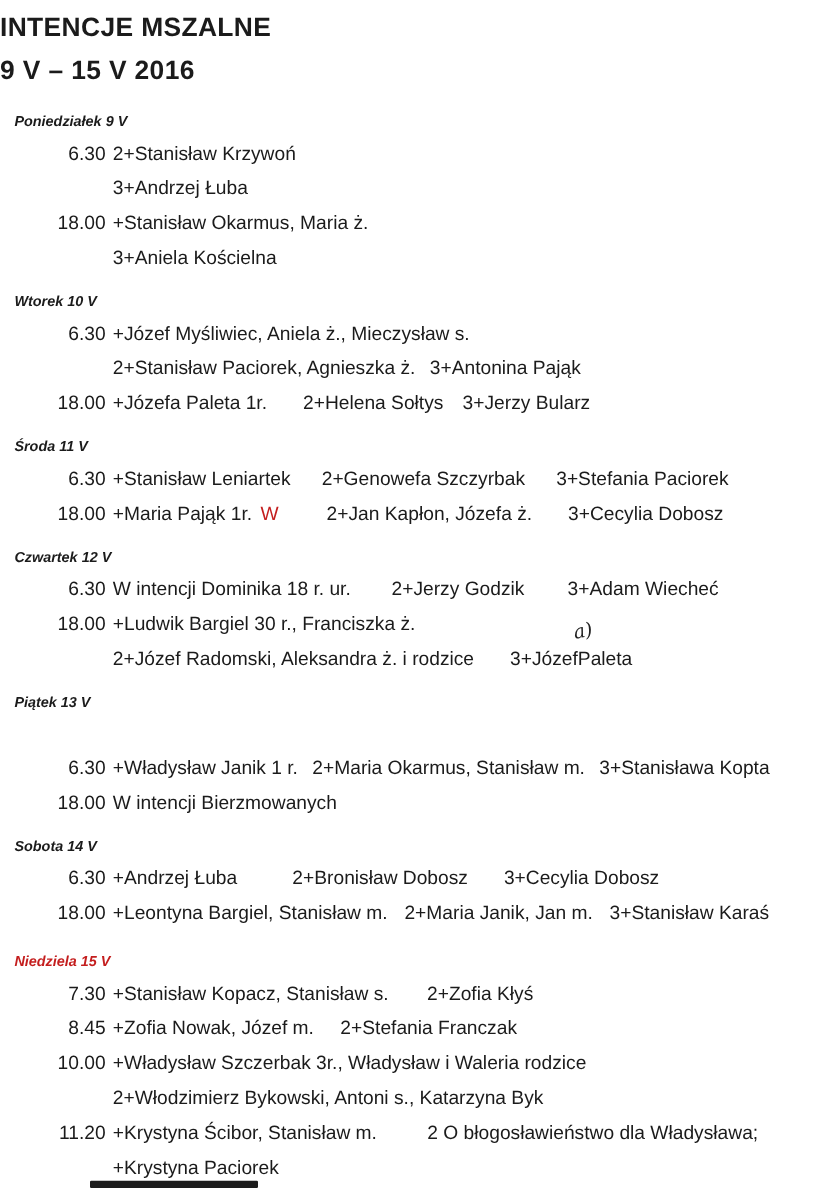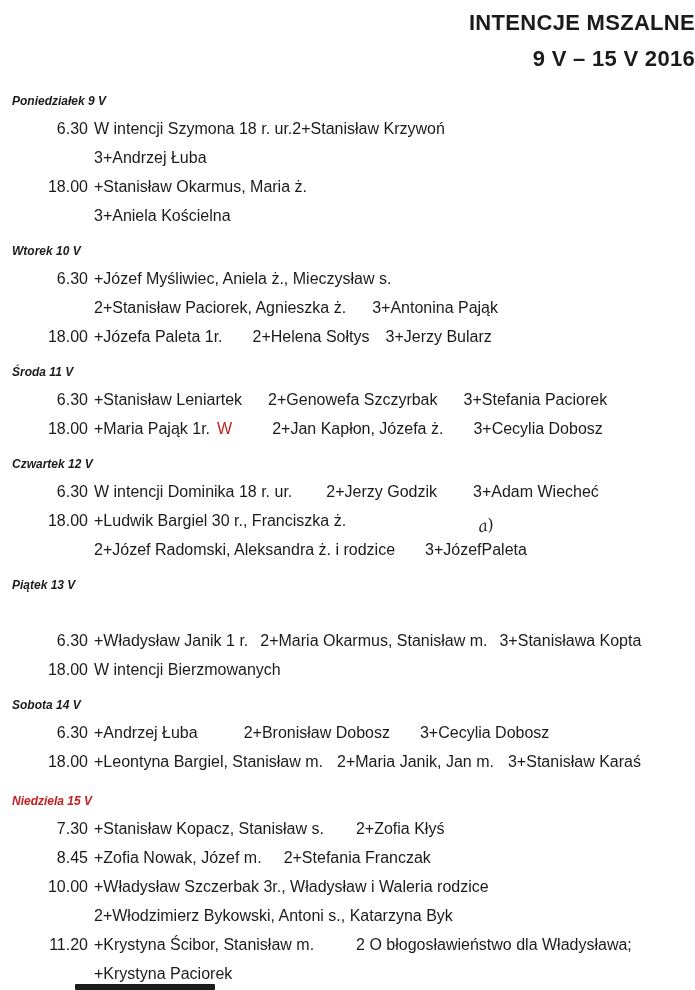--- a/index.html
+++ b/index.html
@@ -6,21 +6,21 @@
   body {
     width: 695px; height: 990px;
     background: #ffffff;
     font-family: "Liberation Sans", sans-serif;
     color: var(--text, #1b1b1b);
     position: relative;
     overflow: hidden;
   }
   .page { padding-top: 8px; }
   .title, .subtitle {
-    text-align: right;
+    text-align: left;
     font-weight: bold;
     font-size: 22px;
     line-height: 30px;
     margin: 0;
     letter-spacing: 0.3px;
   }
   .subtitle { margin-top: 6px; }
   .schedule { margin-top: 2px; }
   .day-section { margin-top: 8px; padding-left: 12px; }
   .day-section:first-child { margin-top: 14px; }
@@ -74,21 +74,20 @@
 <body style="--text: #1b1b1b; --red: #c41e1e;">
 
 <div class="page">
   <h1 class="title">INTENCJE MSZALNE</h1>
   <h2 class="subtitle">9 V – 15 V 2016</h2>
   <div class="schedule" id="schedule">
       <section class="day-section">
         <h3 class="day-heading">Poniedziałek 9 V</h3>
         <div class="line">
           <span class="time">6.30</span>
-          <span class="seg">W intencji Szymona 18 r. ur.</span>
           <span class="seg" style="">2+Stanisław Krzywoń</span>
         </div>
         <div class="line">
           <span class="time"></span>
           <span class="seg">3+Andrzej Łuba</span>
         </div>
         <div class="line">
           <span class="time">18.00</span>
           <span class="seg">+Stanisław Okarmus, Maria ż.</span>
         </div>
@@ -99,21 +98,21 @@
       </section>
       <section class="day-section">
         <h3 class="day-heading">Wtorek 10 V</h3>
         <div class="line">
           <span class="time">6.30</span>
           <span class="seg">+Józef Myśliwiec, Aniela ż., Mieczysław s.</span>
         </div>
         <div class="line">
           <span class="time"></span>
           <span class="seg">2+Stanisław Paciorek, Agnieszka ż.</span>
-          <span class="seg" style="margin-left: 26px;">3+Antonina Pająk</span>
+          <span class="seg" style="margin-left: 12px;">3+Antonina Pająk</span>
         </div>
         <div class="line">
           <span class="time">18.00</span>
           <span class="seg">+Józefa Paleta 1r.</span>
           <span class="seg" style="margin-left: 30px;">2+Helena Sołtys</span>
           <span class="seg" style="margin-left: 16px;">3+Jerzy Bularz</span>
         </div>
       </section>
       <section class="day-section">
         <h3 class="day-heading">Środa 11 V</h3>

